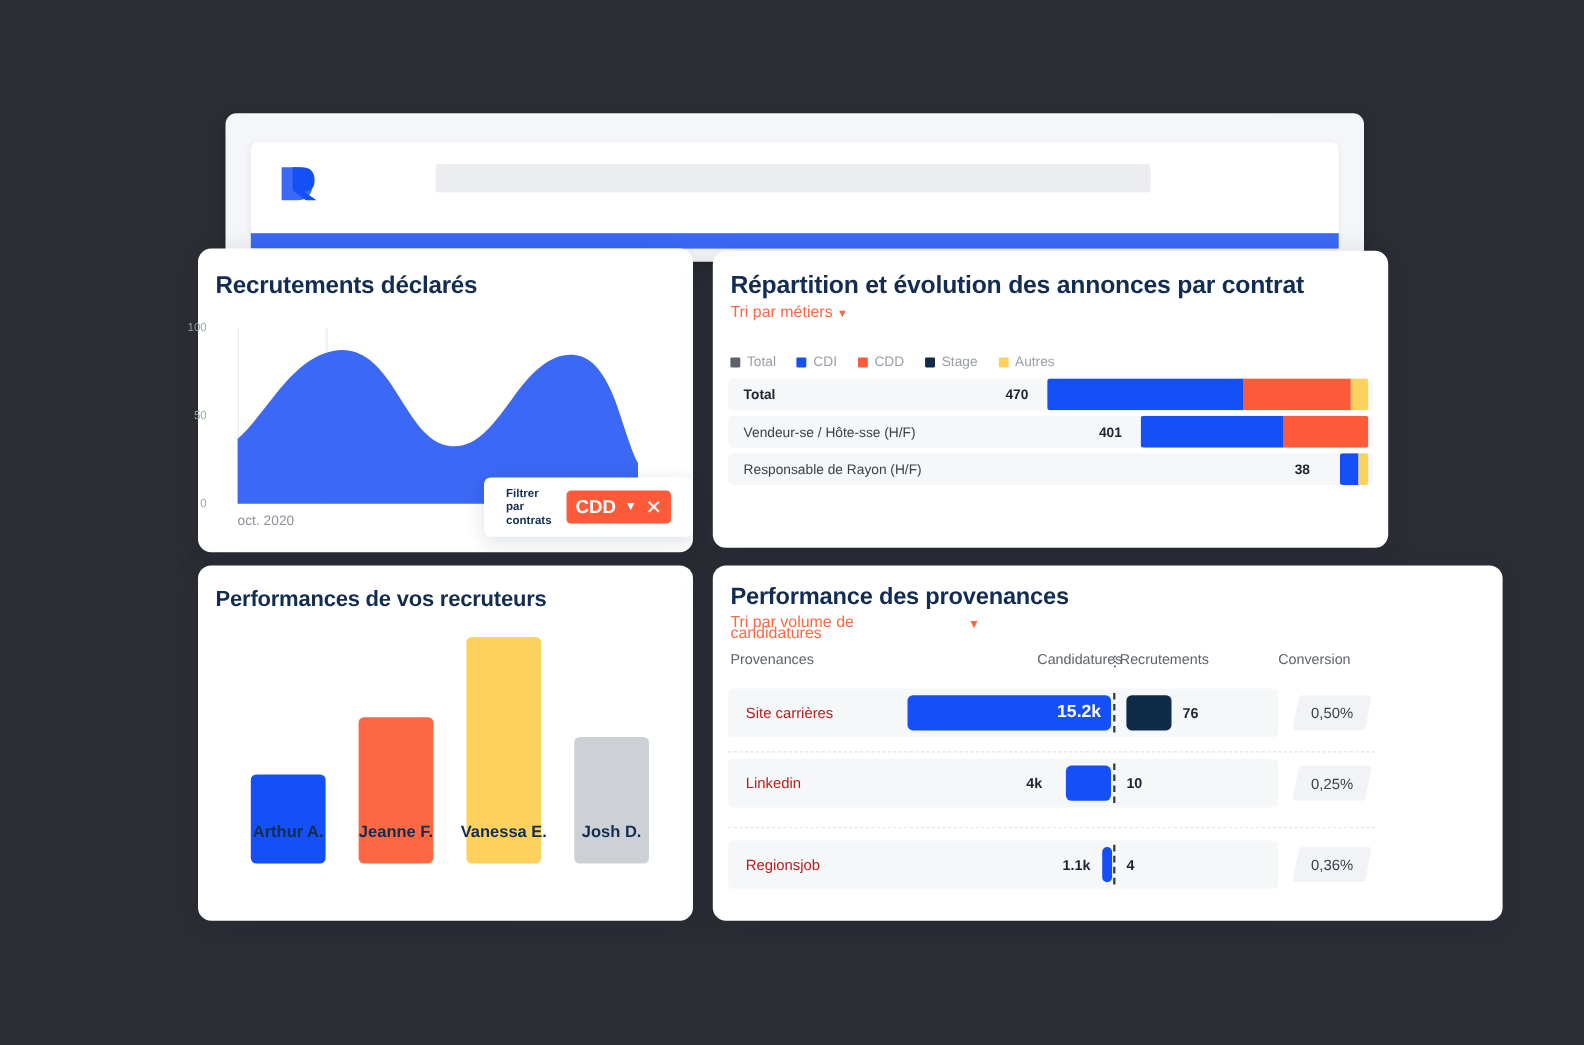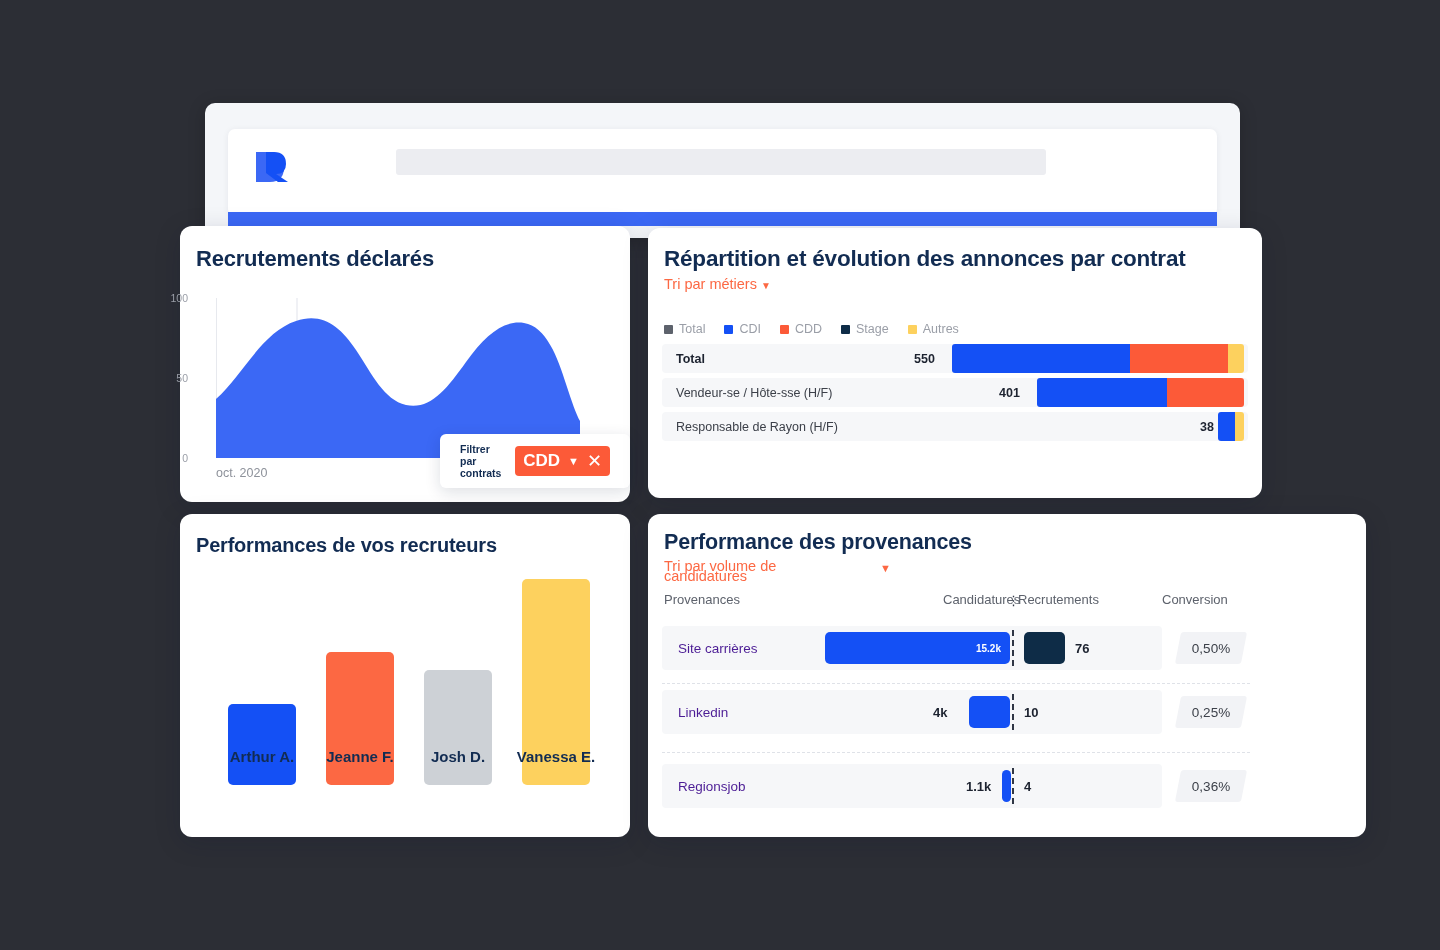--- a/index.html
+++ b/index.html
@@ -173,29 +173,29 @@
   .row-bg {
     position: absolute; left: 0; top: 0; width: 500px; height: 44px;
     background: #f6f7f9; border-radius: 4px;
   }
   .row-sep {
     position: absolute; left: 14px; width: 588px; height: 0;
     border-top: 1px dashed #dfe2e8;
   }
   .row-name {
     position: absolute; left: 16px; top: 50%; transform: translateY(-50%);
-    font-size: 13.5px; color: #4c1d95;
+    font-size: 13.5px; color: #b91c1c;
   }
   .cand-bar {
     position: absolute; top: 50%; transform: translateY(-50%);
     height: 32px; background: #1450f5; border-radius: 5px;
     display: flex; align-items: center; justify-content: flex-end;
     padding-right: 9px;
   }
-  .cand-bar .v { color: #fff; font-size: 10px; font-weight: bold; }
+  .cand-bar .v { color: #fff; font-size: 16px; font-weight: bold; }
   .cand-val-out {
     position: absolute; top: 50%; transform: translateY(-50%);
     font-size: 13px; font-weight: bold; color: #1d2330;
   }
   .divider-dash {
     position: absolute; left: 350px; top: 4px;
     height: 36px; border-left: 2px dashed #2f3645;
   }
   .rec-box {
     position: absolute; top: 50%; transform: translateY(-50%);
@@ -294,64 +294,64 @@
           <span class="legend-text">Stage</span>
         </div>
         <div class="legend-item">
           <span class="legend-swatch" style="background: rgb(253, 209, 94);"></span>
           <span class="legend-text">Autres</span>
         </div>
       </div>
     <div class="bar-rows" id="bar-rows-host">
         <div class="bar-row">
           <div class="bar-row-label bold">Total</div>
-          <div class="bar-row-value" style="left: 252px;">550</div>
+          <div class="bar-row-value" style="left: 252px;">470</div>
           <div class="stack" style="left: 290px; width: 292px;">
             <span style="width: 178px; background: rgb(20, 80, 245);"></span>
             <span style="width: 98px; background: rgb(252, 90, 56);"></span>
             <span style="width: 16px; background: rgb(253, 209, 94);"></span>
           </div>
         </div>
         <div class="bar-row">
           <div class="bar-row-label">Vendeur-se / Hôte-sse (H/F)</div>
           <div class="bar-row-value" style="left: 337px;">401</div>
           <div class="stack" style="left: 375px; width: 207px;">
             <span style="width: 130px; background: rgb(20, 80, 245);"></span>
             <span style="width: 77px; background: rgb(252, 90, 56);"></span>
           </div>
         </div>
         <div class="bar-row">
           <div class="bar-row-label">Responsable de Rayon (H/F)</div>
-          <div class="bar-row-value" style="left: 538px;">38</div>
+          <div class="bar-row-value" style="left: 515px;">38</div>
           <div class="stack" style="left: 556px; width: 26px;">
             <span style="width: 17px; background: rgb(20, 80, 245);"></span>
             <span style="width: 9px; background: rgb(253, 209, 94);"></span>
           </div>
         </div>
       </div>
   </div>
 
   <div class="card" id="card-recruteurs">
     <div class="card-title">Performances de vos recruteurs</div>
     <div class="bars-area" id="bars-host">
         <div class="bar-col">
           <div class="bar-rect" style="height: 81px; background: rgb(20, 80, 245);"></div>
           <div class="bar-name">Arthur A.</div>
         </div>
         <div class="bar-col">
           <div class="bar-rect" style="height: 133px; background: rgb(252, 104, 67);"></div>
           <div class="bar-name">Jeanne F.</div>
         </div>
         <div class="bar-col">
+          <div class="bar-rect" style="height: 206px; background: rgb(253, 209, 94);"></div>
+          <div class="bar-name">Vanessa E.</div>
+        </div>
+        <div class="bar-col">
           <div class="bar-rect" style="height: 115px; background: rgb(205, 209, 214);"></div>
           <div class="bar-name">Josh D.</div>
-        </div>
-        <div class="bar-col">
-          <div class="bar-rect" style="height: 206px; background: rgb(253, 209, 94);"></div>
-          <div class="bar-name">Vanessa E.</div>
         </div>
       </div>
   </div>
 
   <div class="card" id="card-provenances">
     <div class="card-title">Performance des provenances</div>
 
     <div class="sort-link-wrap">
       <span class="sort-link l1">Tri par volume de</span>
       <span class="sort-link l2">candidatures</span>

